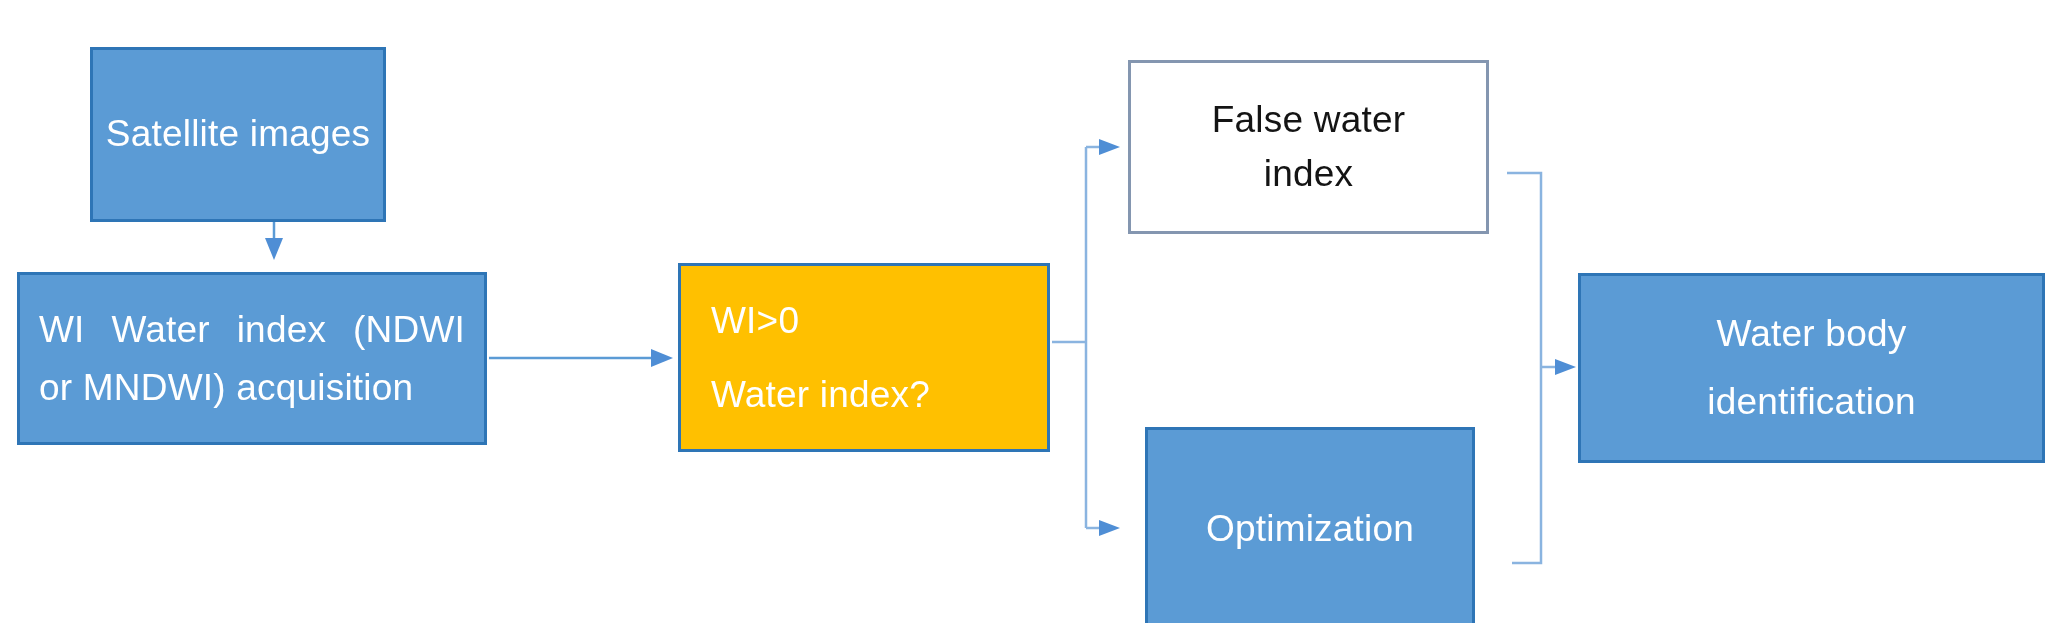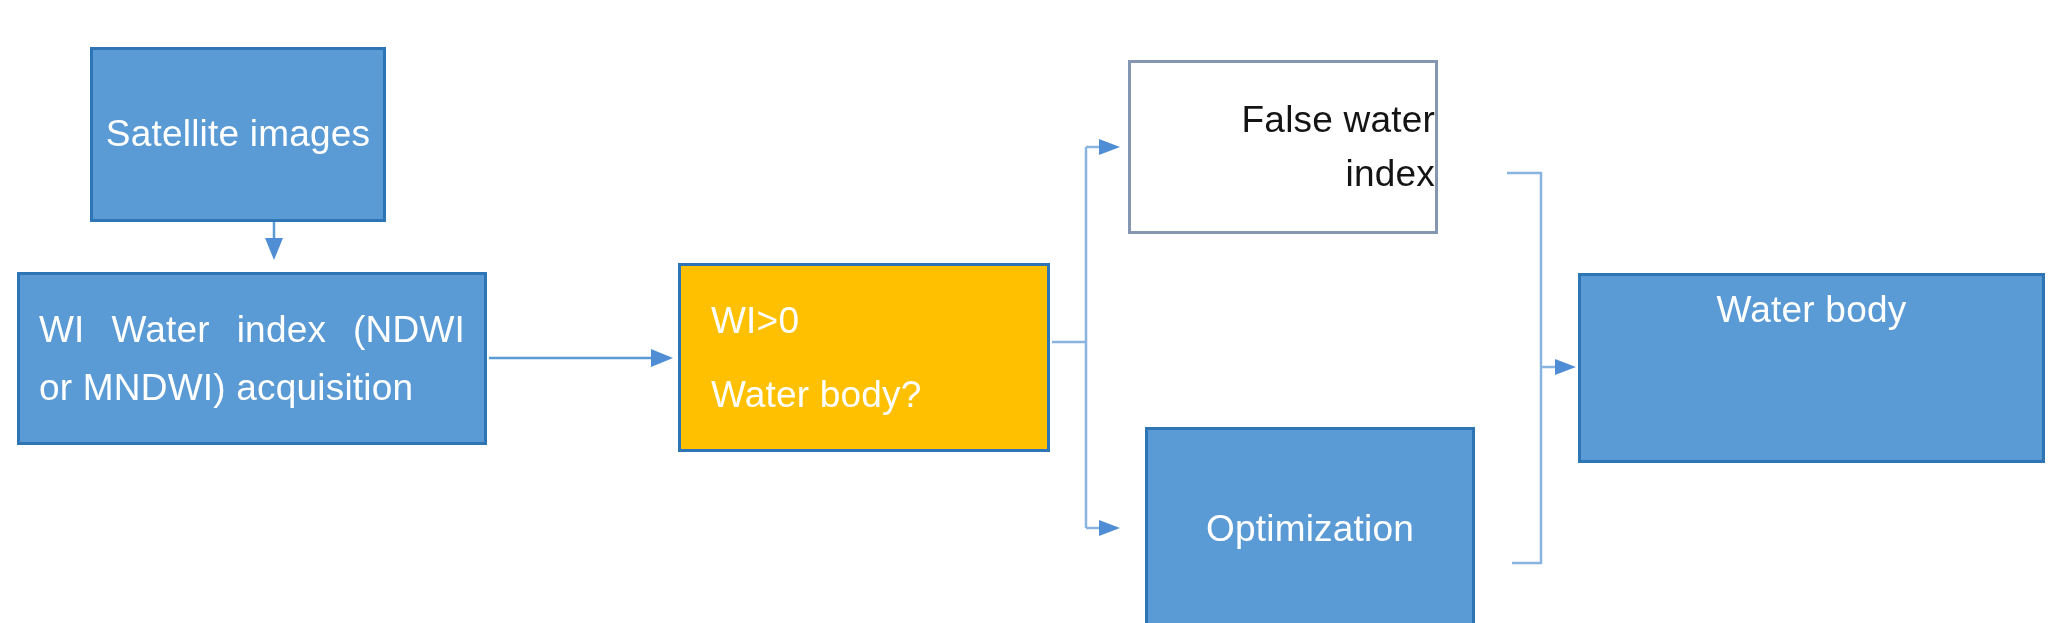--- a/index.html
+++ b/index.html
@@ -47,23 +47,23 @@
   .whitebox{
     background:#ffffff;
     border:3px solid var(--false-border);
     color:var(--text-dark);
   }
   .center{text-align:center;}
   #box-satellite{left:90px;top:18px;width:296px;height:175px;line-height:1.32;margin-top:29px;}
   #box-wi{left:17px;top:272px;width:470px;height:173px;line-height:1.55;padding:0 19px;}
   #box-wi .justify-line{text-align:justify;text-align-last:justify;}
   #box-decision{left:678px;top:263px;width:372px;height:189px;line-height:2.0;padding-left:30px;text-align:left;}
-  #box-false{left:1128px;top:60px;width:310px;height:174px;line-height:1.45;align-items:flex-end;}
+  #box-false{left:1128px;top:60px;width:361px;height:174px;line-height:1.45;}
   #box-optimization{left:1145px;top:427px;width:330px;height:203px;line-height:1.65;}
-  #box-identification{left:1578px;top:273px;width:467px;height:190px;line-height:1.85;justify-content:space-between;}
+  #box-identification{left:1578px;top:273px;width:467px;height:190px;line-height:1.85;}
 </style>
 </head>
 <body>
 
 <div class="canvas">
 
   <svg class="connectors" viewBox="0 0 2067 623">
 
     <path class="conn-strong" d="M274,196 L274,240"></path>
     <polygon class="head" points="274,260 265,238 283,238"></polygon>
@@ -87,29 +87,30 @@
     <div>Satellite images</div>
   </div>
 
   <div class="box blue" id="box-wi">
     <div class="justify-line">WI Water index (NDWI</div>
     <div>or MNDWI) acquisition</div>
   </div>
 
   <div class="box gold" id="box-decision">
     <div>WI&gt;0</div>
-    <div>Water body?</div>
+    <div>Water index?</div>
   </div>
 
   <div class="box whitebox center" id="box-false">
     <div>False water</div>
     <div>index</div>
   </div>
 
   <div class="box blue center" id="box-optimization">
     <div>Optimization</div>
   </div>
 
   <div class="box blue center" id="box-identification">
     <div>Water body</div>
+    <div>identification</div>
   </div>
 
 </div>
 
 </body></html>

